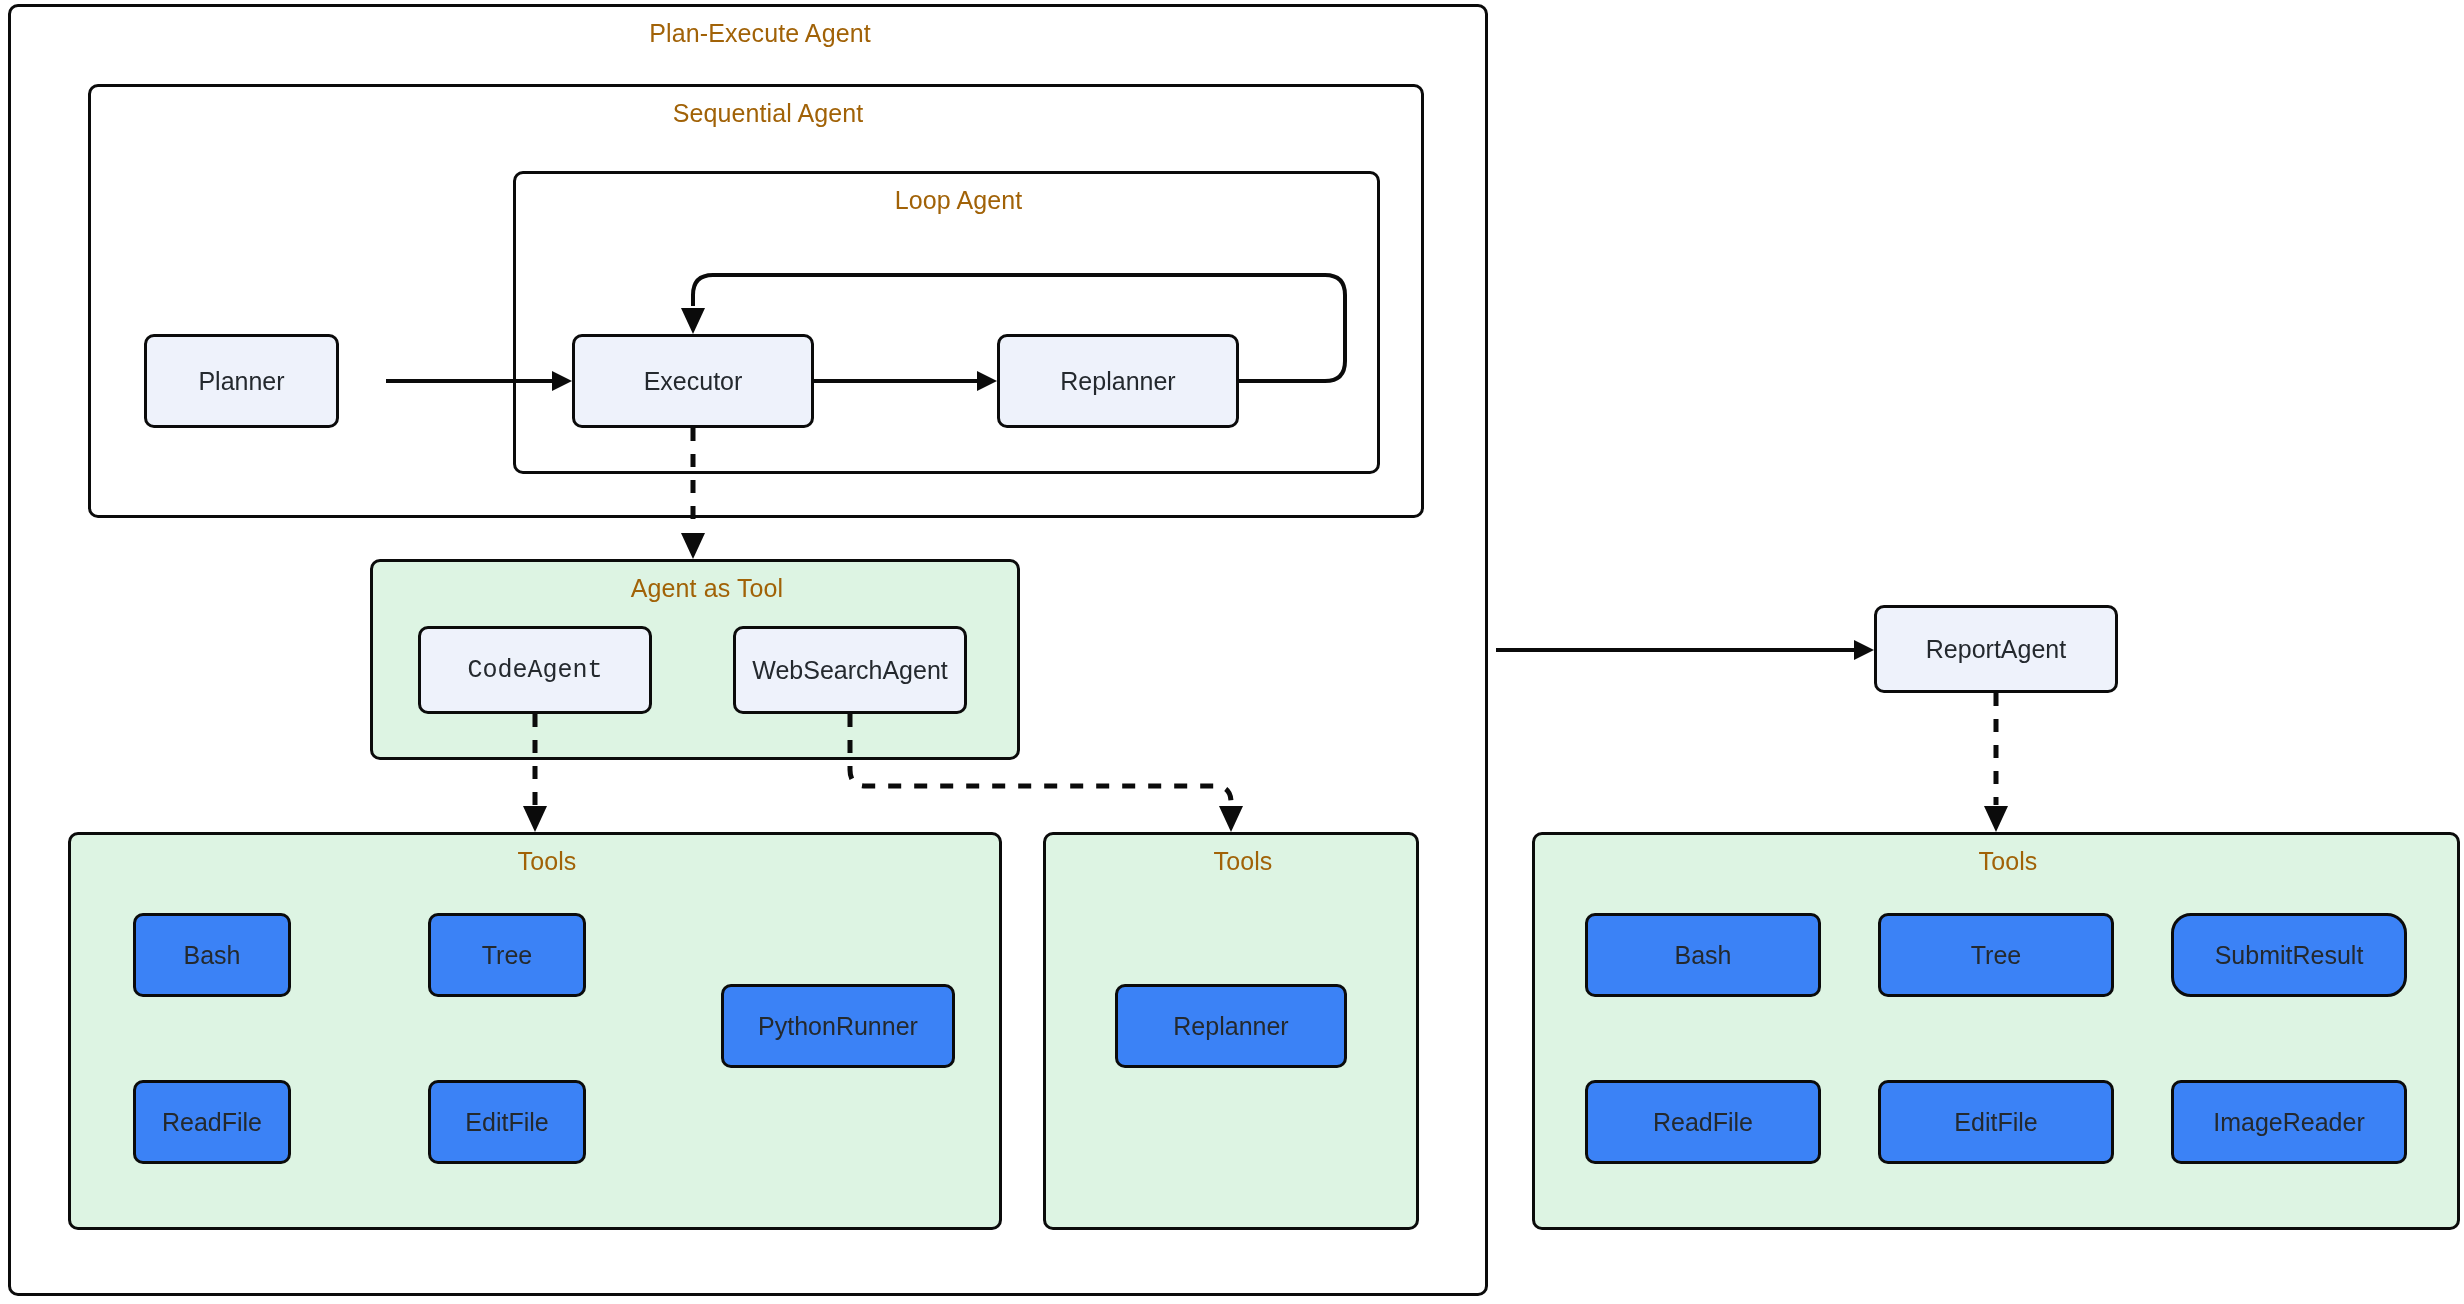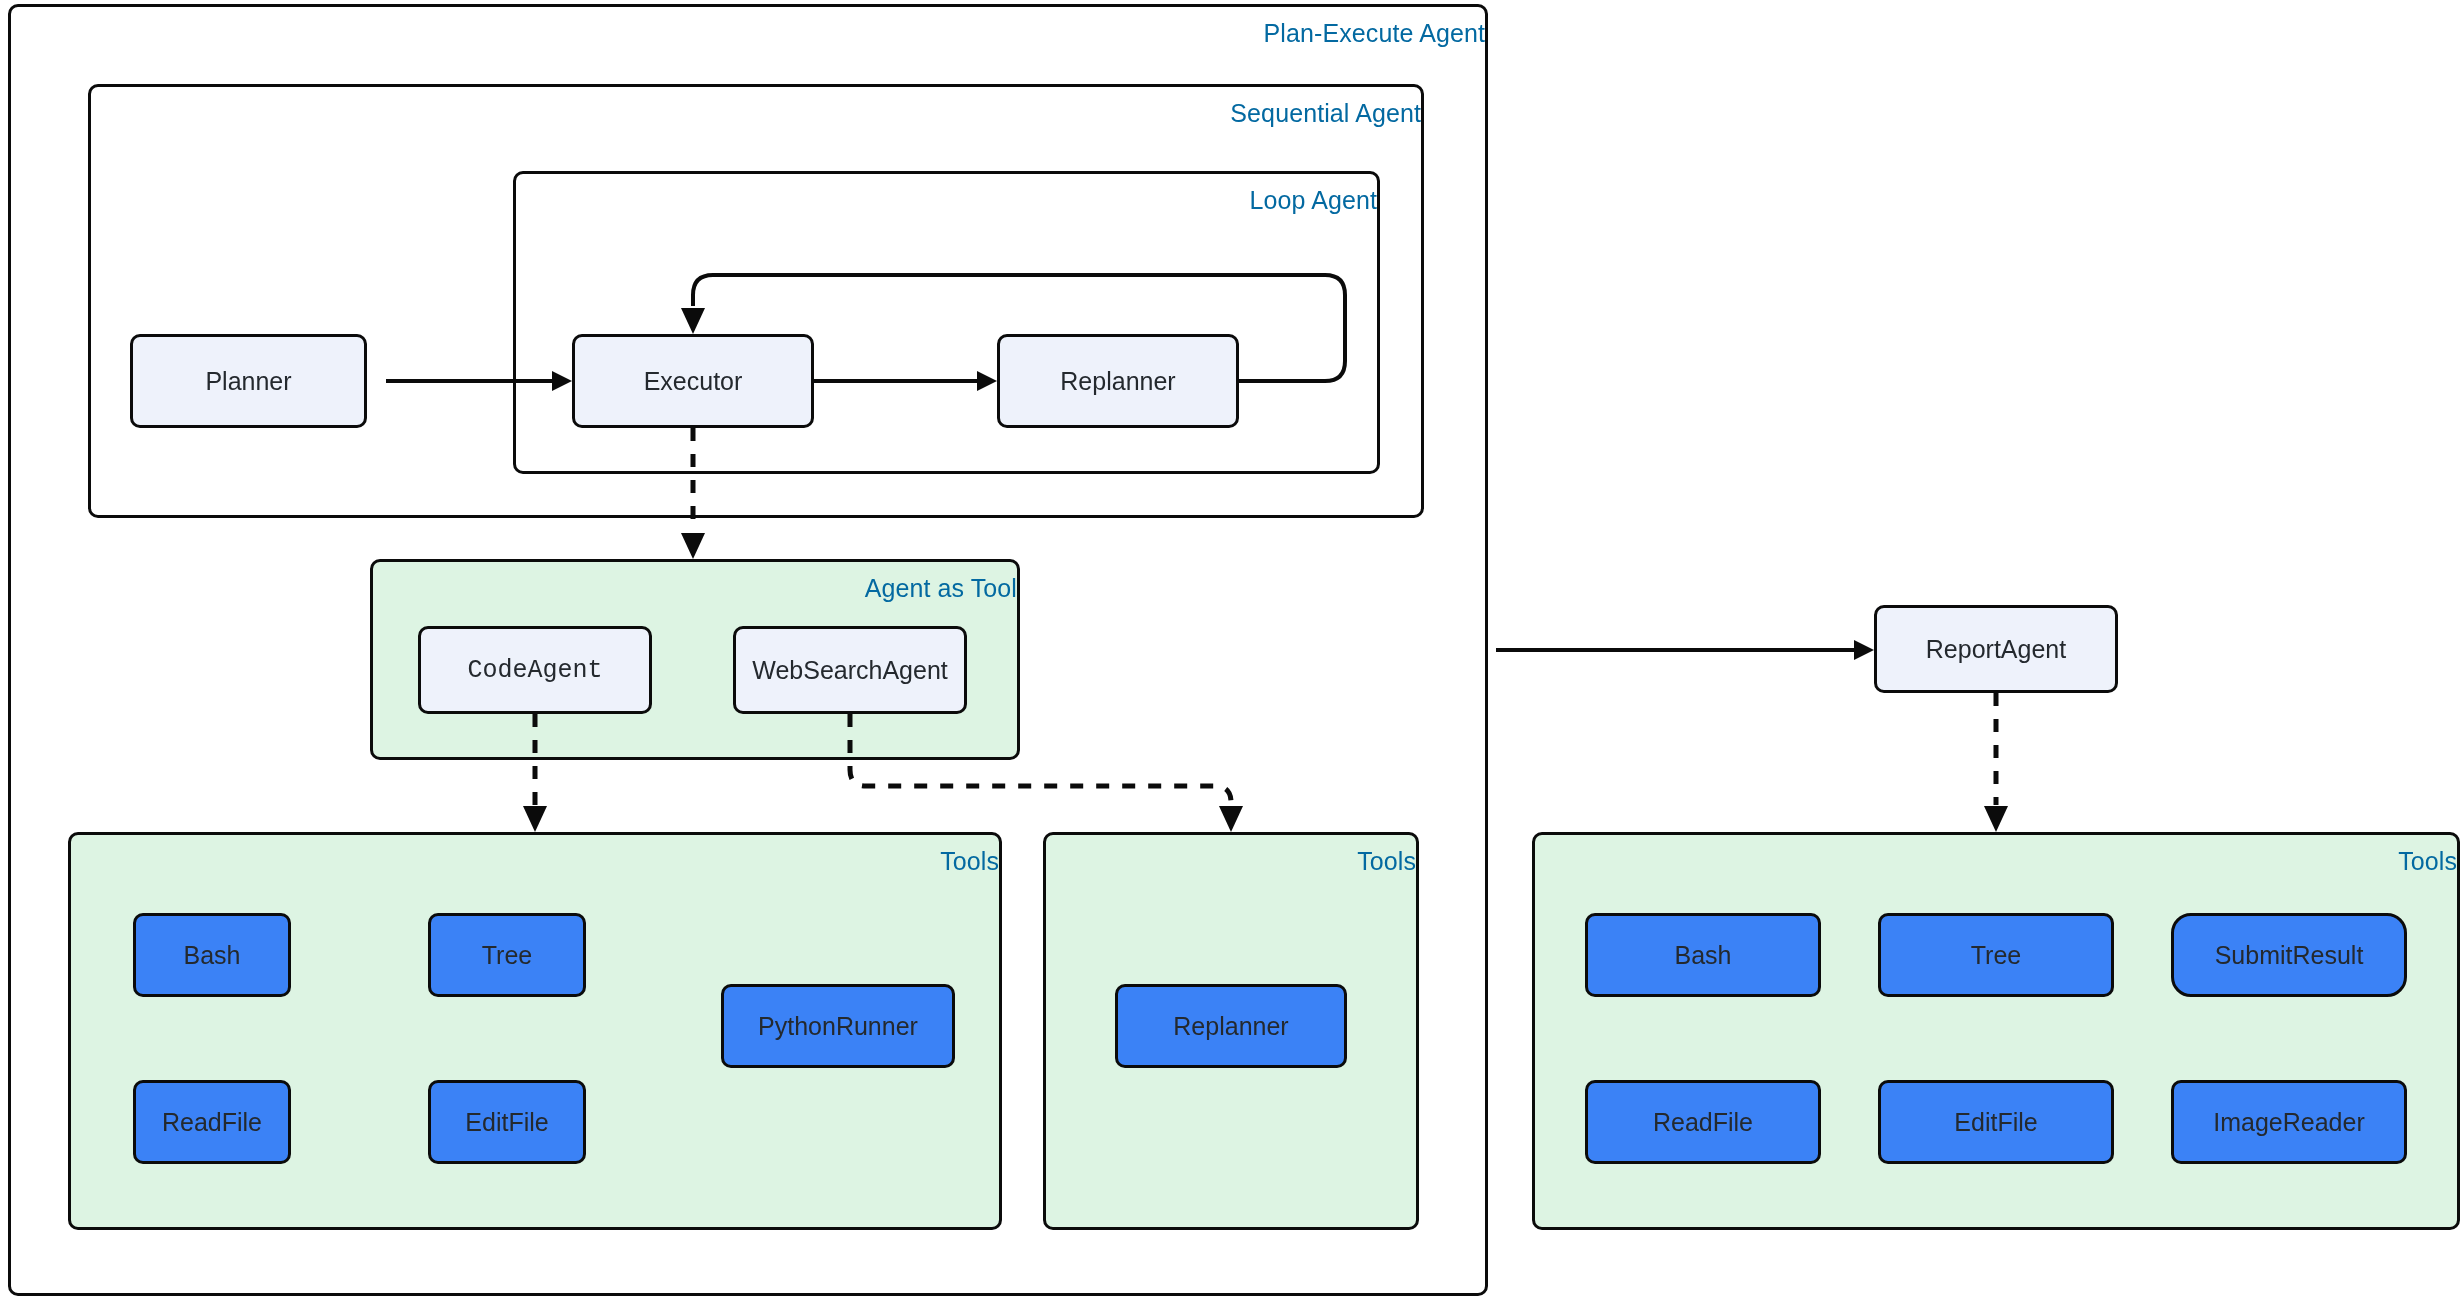--- a/index.html
+++ b/index.html
@@ -25,23 +25,23 @@
     box-sizing: border-box;
     border: 3px solid #0b0b0b;
     border-radius: 10px;
     background: #ffffff;
   }
   .group > .group-title {
     position: absolute;
     top: 12px;
     left: 0;
     right: 0;
-    text-align: right;
+    text-align: center;
     font-size: 25px;
-    color: #0369a1;
+    color: #a16207;
     letter-spacing: 0.1px;
     white-space: nowrap;
     margin-left: 24px;
   }
   .group.green {
     background: #ddf4e3;
   }
   
   .node {
     position: absolute;
@@ -95,21 +95,21 @@
   </div>
 
   <div class="group" style="left:88px; top:84px; width:1336px; height:434px;">
     <div class="group-title">Sequential Agent</div>
   </div>
 
   <div class="group" style="left:513px; top:171px; width:867px; height:303px;">
     <div class="group-title">Loop Agent</div>
   </div>
 
-  <div class="node blue" style="left:130px; top:334px; width:237px; height:94px;">Planner</div>
+  <div class="node blue" style="left:144px; top:334px; width:195px; height:94px;">Planner</div>
 
   <div class="node blue" style="left:572px; top:334px; width:242px; height:94px;">Executor</div>
 
   <div class="node blue" style="left:997px; top:334px; width:242px; height:94px;">Replanner</div>
 
   <div class="group green" style="left:370px; top:559px; width:650px; height:201px;">
     <div class="group-title">Agent as Tool</div>
   </div>
 
   <div class="node blue" style="left:418px; top:626px; width:234px; height:88px;font-family:Liberation Mono, monospace;">CodeAgent</div>

